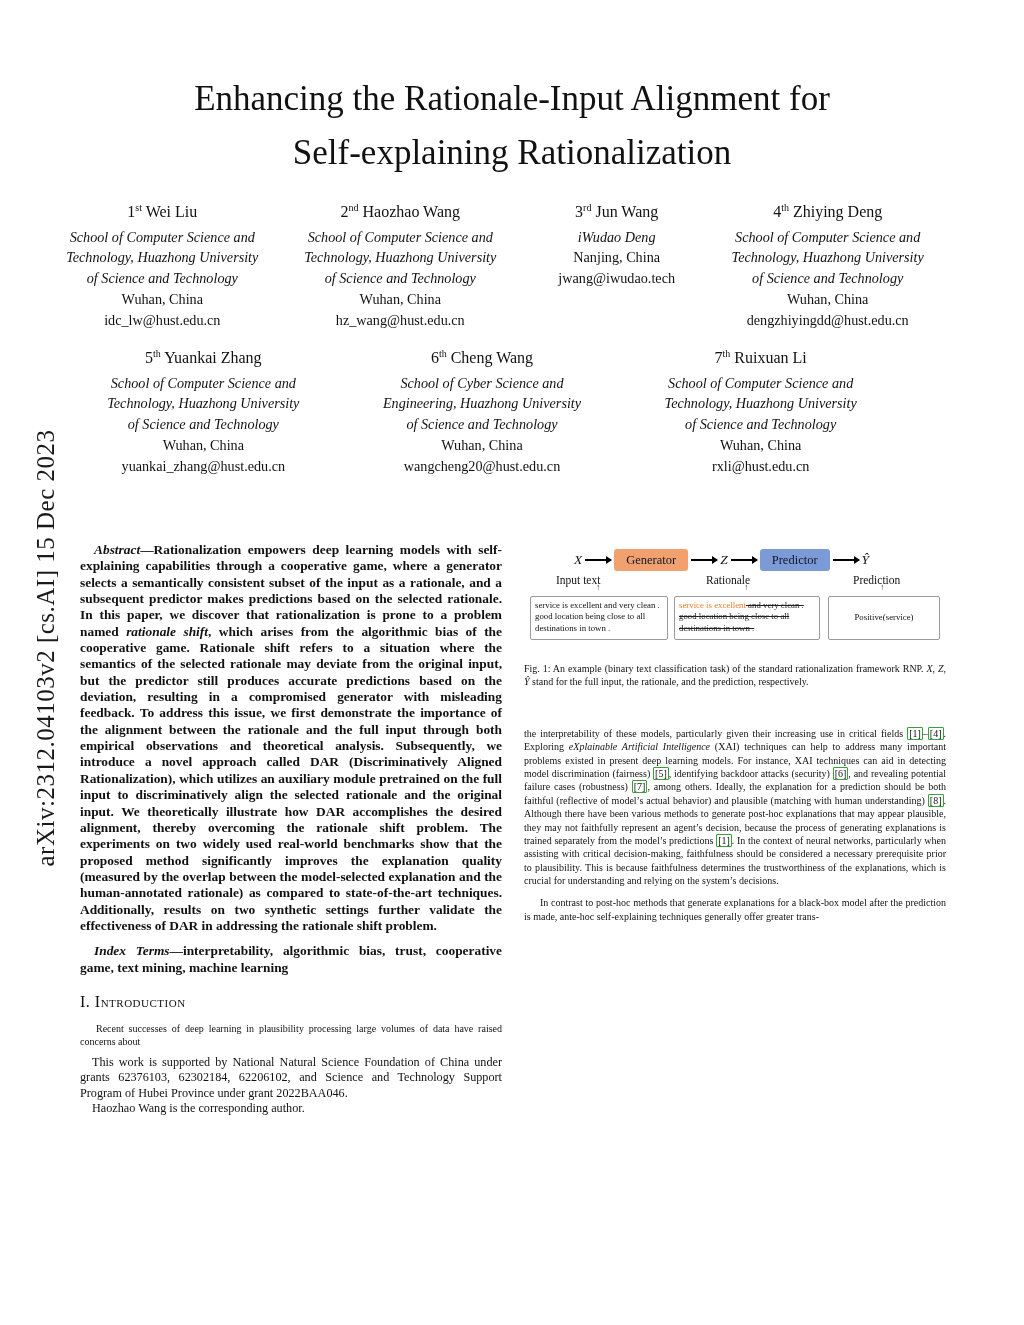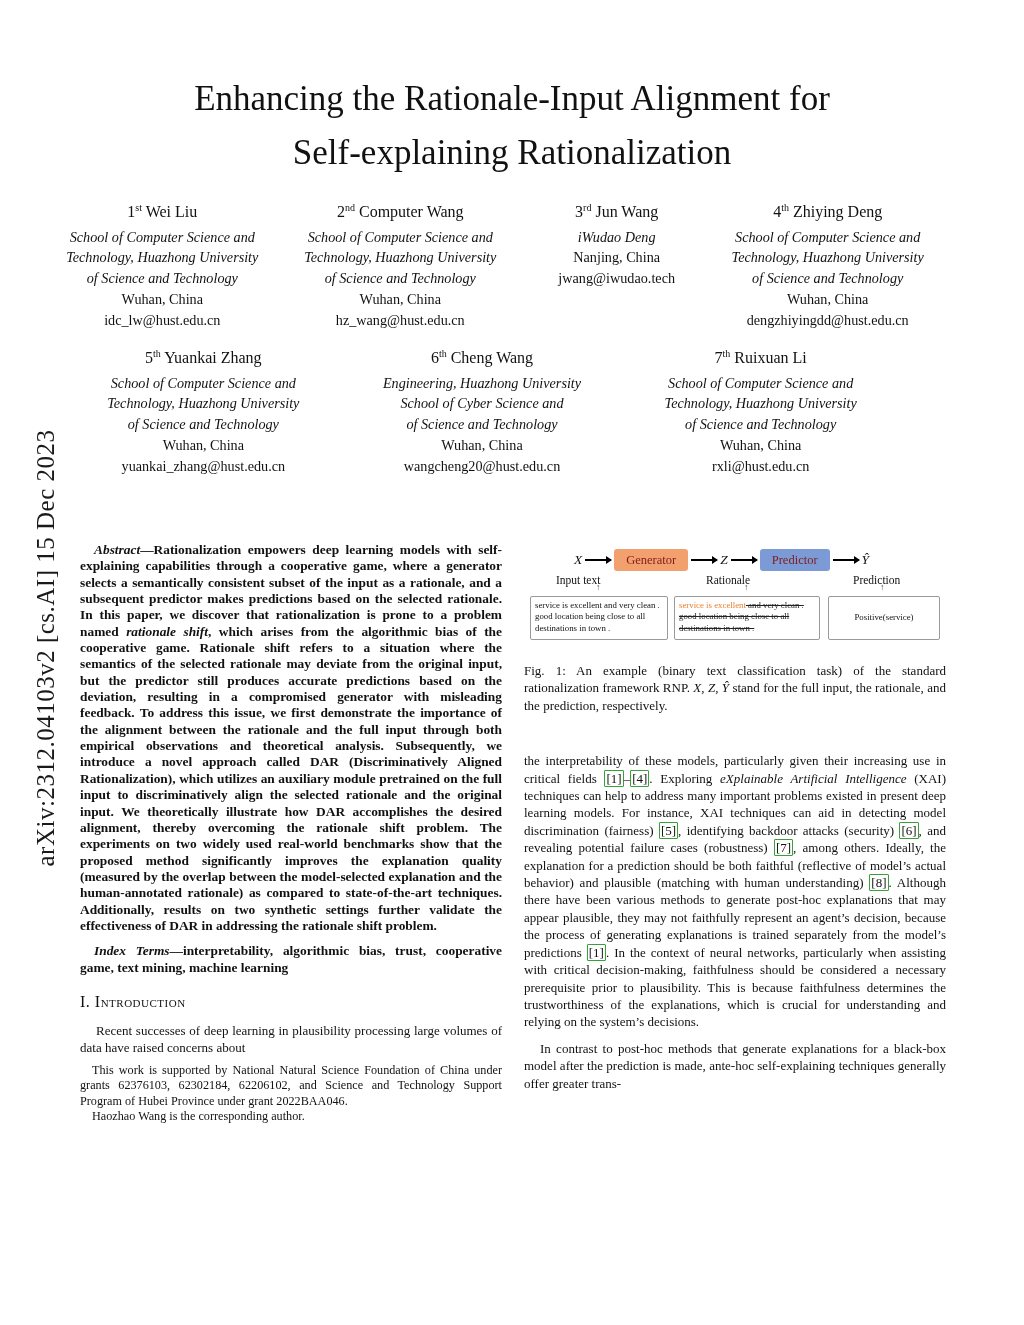--- a/index.html
+++ b/index.html
@@ -35,37 +35,37 @@
 
   
   .columns { position:absolute; top:542px; left:80px; width:866px; display:flex; gap:22px; }
   .col { width:424px; text-align:justify; }
 
   .abstract, .index-terms { font-weight:bold; font-size:13.4px; line-height:1.22; }
   .abstract-p { text-indent:14px; }
   .index-terms { margin-top:9px; text-indent:14px; }
   .section-heading { font-variant:small-caps; font-weight:400;
     font-size:16px; letter-spacing:.5px; margin:17px 0 11px; }
-  .body-para { font-size:13px; line-height:1.34; }
+  .body-para { font-size:10px; line-height:1.34; }
   .indent { text-indent:16px; }
   .footnote { margin-top:6px; font-size:12.2px; line-height:1.27; }
   .footnote p { text-indent:12px; }
 
   
   .seg-i { font-style:italic; }
   .seg-cite { border:1px solid var(--cite,#35a235); padding:0 1px; border-radius:1px; }
   .seg-hl { color:var(--hl,#e87e2b); }
   .seg-strike { text-decoration:line-through; color:#222; }
 
   
   .figure { position:relative; height:104px; margin-top:4px; }
   .flow-row { position:absolute; top:2px; left:50px; height:24px; display:flex; align-items:center; }
   .math { font-style:italic; font-size:13.5px; }
   .flow-box { height:22px; padding:0 12px; display:inline-flex; align-items:center; justify-content:center;
-    font-size:12.5px; border-radius:3px; color:#7f1d1d; }
+    font-size:12.5px; border-radius:3px; color:#0f172a; }
   .arrow { width:26px; height:1.4px; background:#000; position:relative; margin:0 3px; flex:none; }
   .arrow::after { content:""; position:absolute; right:-1px; top:-3.4px;
     border-left:6px solid #000; border-top:4px solid transparent; border-bottom:4px solid transparent; }
   .flow-label { position:absolute; top:28px; font-size:11.5px; }
   .up-arrow { position:absolute; top:37px; font-size:9px; color:#555; line-height:1; }
   .sample-box { position:absolute; top:50px; min-height:44px; border:1px solid #9a9a9a; border-radius:2px;
     background:#fff; font-size:8.8px; line-height:1.3; padding:3px 4px; text-align:left; color:#111; }
   .sample-box.prediction { display:flex; align-items:center; justify-content:center;
     text-align:center; }
   .caption { margin-top:12px; margin-bottom:38px; }
@@ -83,21 +83,21 @@
   <div class="authors-row1">
     <div class="author">
       <div class="name"><span>1</span><sup>st</sup> <span>Wei Liu</span></div>
       <div class="affil">School of Computer Science and</div>
       <div class="affil">Technology, Huazhong University</div>
       <div class="affil">of Science and Technology</div>
       <div class="city">Wuhan, China</div>
       <div class="email">idc_lw@hust.edu.cn</div>
     </div>
     <div class="author">
-      <div class="name"><span>2</span><sup>nd</sup> <span>Computer Wang</span></div>
+      <div class="name"><span>2</span><sup>nd</sup> <span>Haozhao Wang</span></div>
       <div class="affil">School of Computer Science and</div>
       <div class="affil">Technology, Huazhong University</div>
       <div class="affil">of Science and Technology</div>
       <div class="city">Wuhan, China</div>
       <div class="email">hz_wang@hust.edu.cn</div>
     </div>
     <div class="author">
       <div class="name"><span>3</span><sup>rd</sup> <span>Jun Wang</span></div>
       <div class="affil">iWudao Deng</div>
       <div class="affil"></div>
@@ -119,22 +119,22 @@
     <div class="author">
       <div class="name"><span>5</span><sup>th</sup> <span>Yuankai Zhang</span></div>
       <div class="affil">School of Computer Science and</div>
       <div class="affil">Technology, Huazhong University</div>
       <div class="affil">of Science and Technology</div>
       <div class="city">Wuhan, China</div>
       <div class="email">yuankai_zhang@hust.edu.cn</div>
     </div>
     <div class="author">
       <div class="name"><span>6</span><sup>th</sup> <span>Cheng Wang</span></div>
+      <div class="affil">School of Cyber Science and</div>
       <div class="affil">Engineering, Huazhong University</div>
-      <div class="affil">School of Cyber Science and</div>
       <div class="affil">of Science and Technology</div>
       <div class="city">Wuhan, China</div>
       <div class="email">wangcheng20@hust.edu.cn</div>
     </div>
     <div class="author">
       <div class="name"><span>7</span><sup>th</sup> <span>Ruixuan Li</span></div>
       <div class="affil">School of Computer Science and</div>
       <div class="affil">Technology, Huazhong University</div>
       <div class="affil">of Science and Technology</div>
       <div class="city">Wuhan, China</div>

